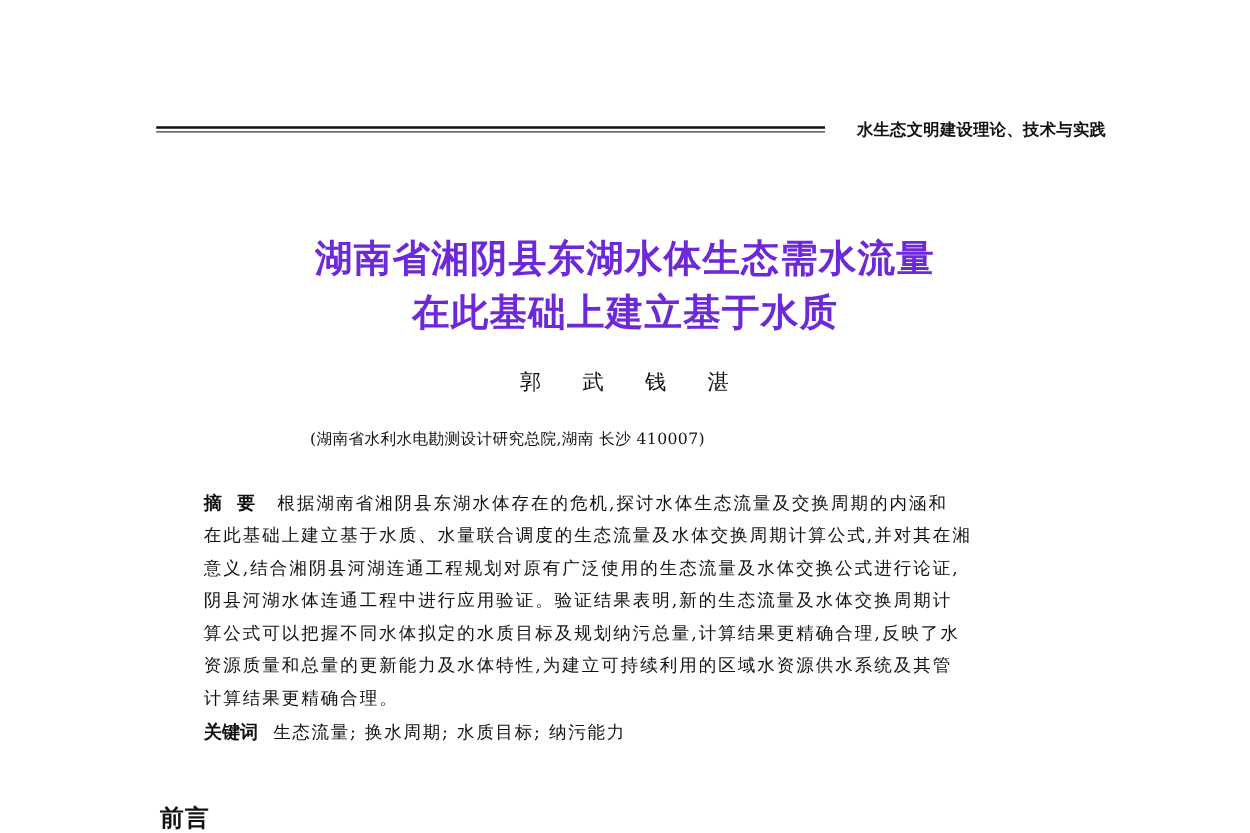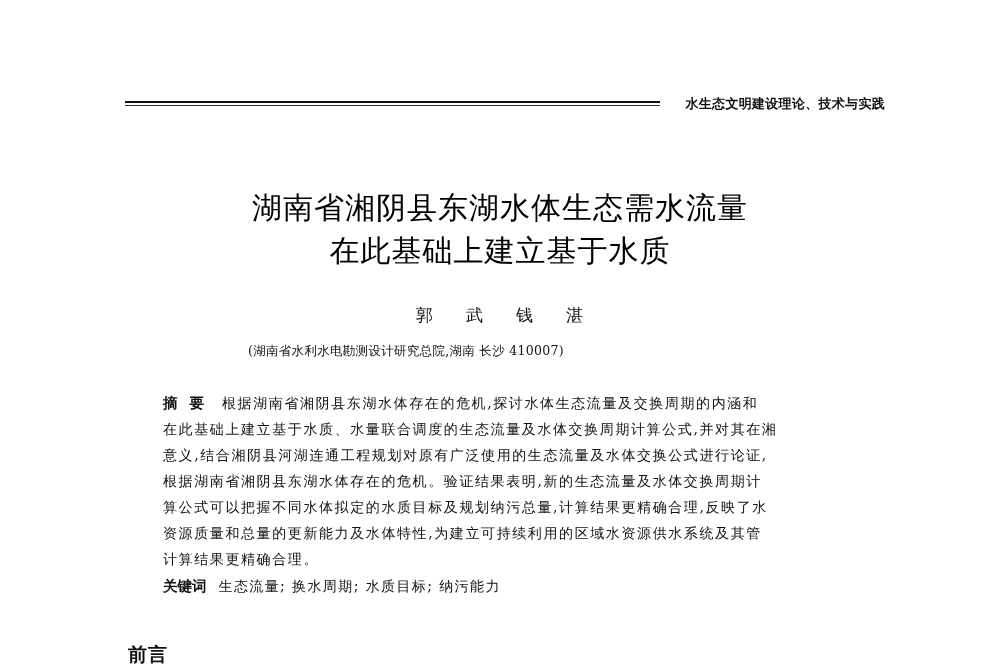--- a/index.html
+++ b/index.html
@@ -41,31 +41,31 @@
       letter-spacing: 0.3px;
       color: #111;
       white-space: nowrap;
     }
     .title {
       position: absolute;
       left: 0;
       width: 1000px;
       text-align: center;
       font-family: "DejaVu Serif", "Liberation Serif", serif;
-      font-weight: normal;
+      font-weight: bold;
       font-size: 30px;
       letter-spacing: 1px;
-      color: #000000;
+      color: #6d28d9;
       line-height: 1;
     }
     .title.line1 { top: 193px; }
     .title.line2 { top: 236px; }
     .authors {
       position: absolute;
-      top: 304px;
+      top: 294px;
       left: 0;
       width: 1000px;
       text-align: center;
       font-size: 17px;
       letter-spacing: 1px;
     }
     .authors span { display: inline-block; margin: 0 16px; }
     .affiliation {
       position: absolute;
       top: 343px;
@@ -128,21 +128,21 @@
 <div class="authors">
   <span>郭</span><span>武</span><span>钱</span><span>湛</span>
 </div>
 
 <div class="affiliation">(湖南省水利水电勘测设计研究总院,湖南 长沙 410007)</div>
 
 <div class="abstract">
   <span class="line"><span class="label spaced">摘要</span><span>根据湖南省湘阴县东湖水体存在的危机,探讨水体生态流量及交换周期的内涵和</span></span>
   <span class="line">在此基础上建立基于水质、水量联合调度的生态流量及水体交换周期计算公式,并对其在湘</span>
   <span class="line">意义,结合湘阴县河湖连通工程规划对原有广泛使用的生态流量及水体交换公式进行论证,</span>
-  <span class="line">根据湖南省湘阴县东湖水体存在的危机。验证结果表明,新的生态流量及水体交换周期计</span>
+  <span class="line">阴县河湖水体连通工程中进行应用验证。验证结果表明,新的生态流量及水体交换周期计</span>
   <span class="line">算公式可以把握不同水体拟定的水质目标及规划纳污总量,计算结果更精确合理,反映了水</span>
   <span class="line">资源质量和总量的更新能力及水体特性,为建立可持续利用的区域水资源供水系统及其管</span>
   <span class="line">计算结果更精确合理。</span>
 </div>
 
 <div class="keywords">
   <span class="label">关键词</span><span>生态流量; 换水周期; 水质目标; 纳污能力</span>
 </div>
 
 <div class="section-heading">前言</div>

